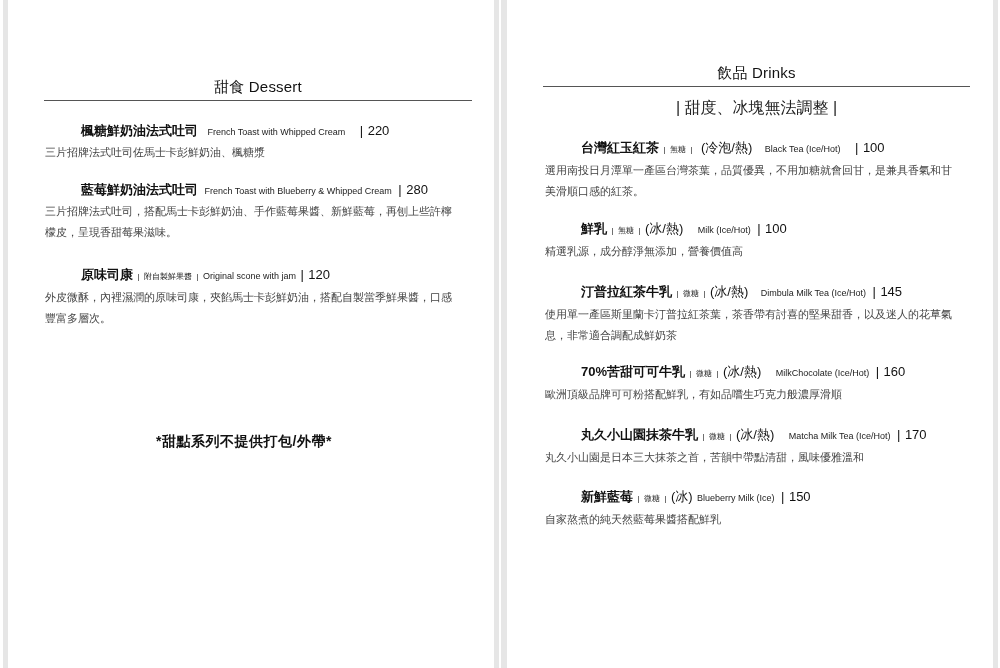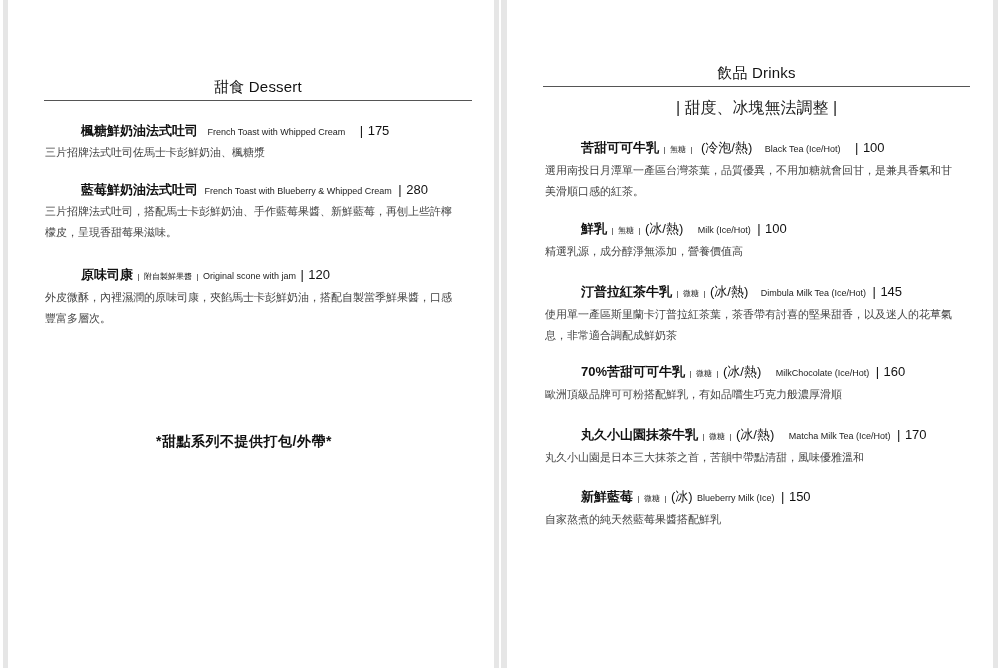--- a/index.html
+++ b/index.html
@@ -107,21 +107,21 @@
 <div class="page page-left"></div>
 
 <div class="section-title" style="left:44px;width:428px;top:78px;">甜食 Dessert</div>
 <div class="rule" style="left:44px;width:428px;top:100px;"></div>
 
 <div class="item" style="left:45px;top:121px;width:430px;">
   <div class="item-head">
     <span class="name-zh">楓糖鮮奶油法式吐司</span>
     <span class="name-en" style="margin-left:5px;">French Toast with Whipped Cream</span>
     <span class="sep" style="margin-left:10px;">|</span>
-    <span class="price">175</span>
+    <span class="price">220</span>
   </div>
   <div class="desc">
     <div>三片招牌法式吐司佐馬士卡彭鮮奶油、楓糖漿</div>
   </div>
 </div>
 
 <div class="item" style="left:45px;top:180px;width:430px;">
   <div class="item-head">
     <span class="name-zh">藍莓鮮奶油法式吐司</span>
     <span class="name-en" style="margin-left:2px;">French Toast with Blueberry &amp; Whipped Cream</span>
@@ -153,21 +153,21 @@
 <div class="dessert-note" style="left:44px;width:400px;top:433px;">*甜點系列不提供打包/外帶*</div>
 
 <div class="page page-right"></div>
 
 <div class="section-title" style="left:543px;width:427px;top:64px;">飲品 Drinks</div>
 <div class="rule" style="left:543px;width:427px;top:86px;"></div>
 <div class="note" style="left:543px;width:427px;top:98px;">| 甜度、冰塊無法調整 |</div>
 
 <div class="item" style="left:545px;top:138px;width:430px;">
   <div class="item-head">
-    <span class="name-zh">苦甜可可牛乳</span>
+    <span class="name-zh">台灣紅玉紅茶</span>
     <span class="tag">|</span>
     <span class="tag">無糖</span>
     <span class="tag">|</span>
     <span class="temp" style="margin-left:4px;">(冷泡/熱)</span>
     <span class="name-en" style="margin-left:8px;">Black Tea (Ice/Hot)</span>
     <span class="sep" style="margin-left:10px;">|</span>
     <span class="price">100</span>
   </div>
   <div class="desc">
     <div>選用南投日月潭單一產區台灣茶葉，品質優異，不用加糖就會回甘，是兼具香氣和甘</div>

